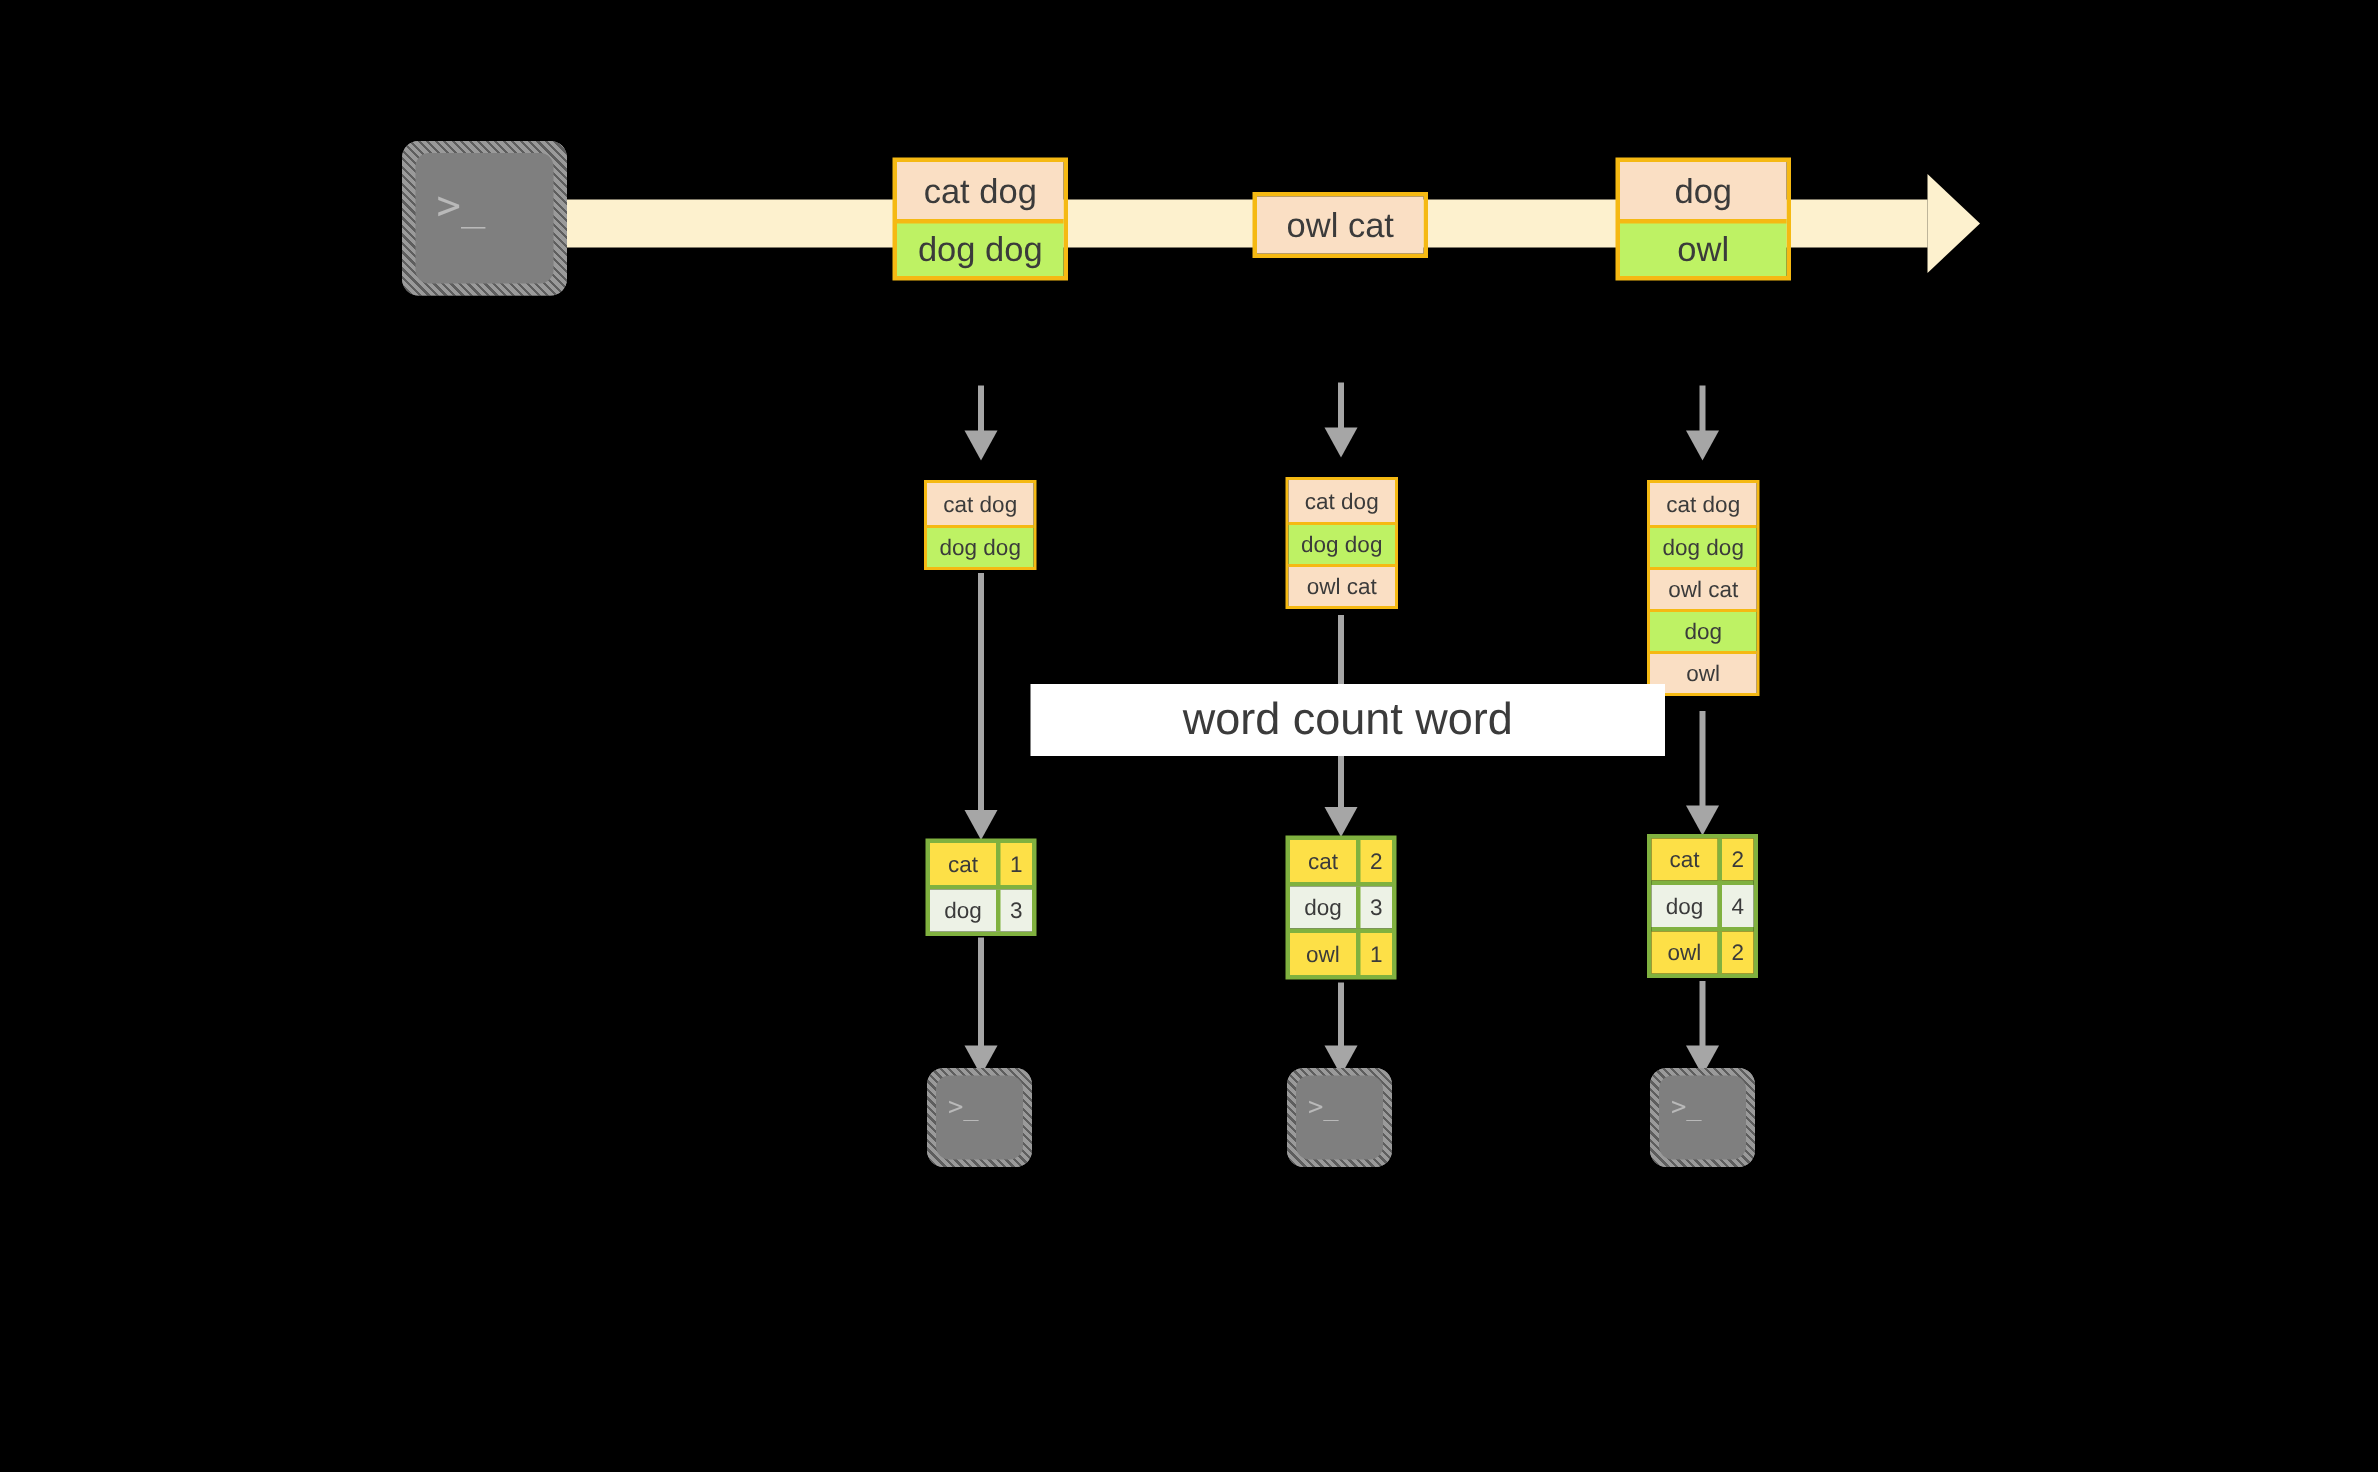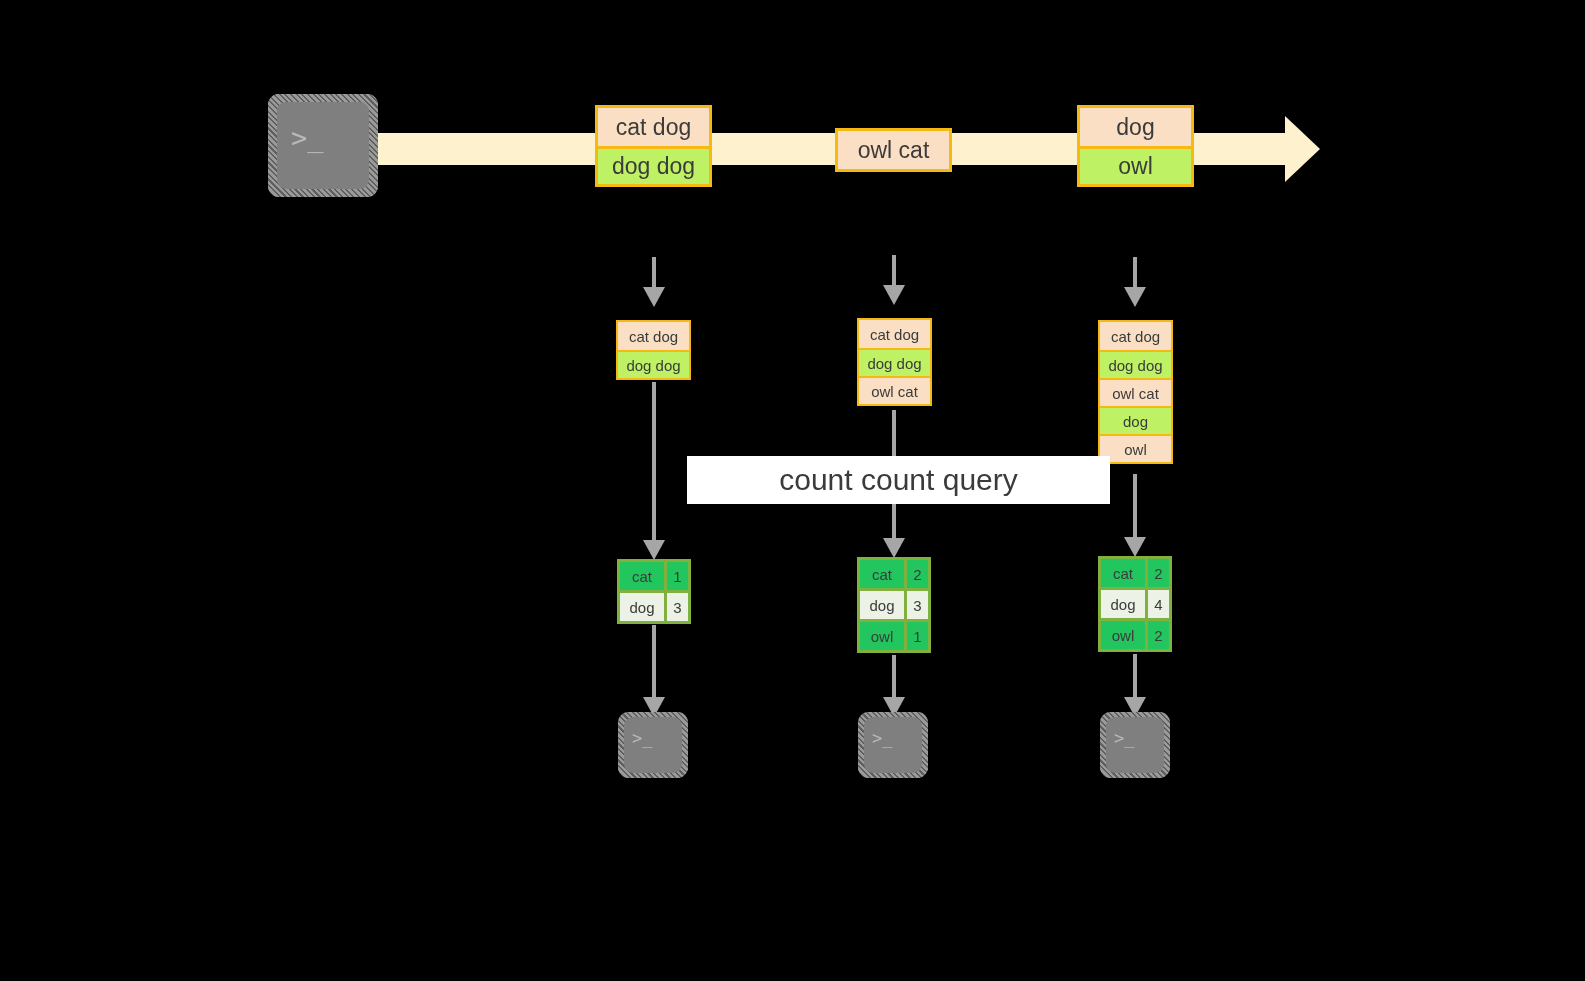--- a/index.html
+++ b/index.html
@@ -109,21 +109,21 @@
     display: flex;
     align-items: center;
     justify-content: center;
     color: #3B3B3B;
     font-family: "Liberation Sans", sans-serif;
     font-size: 15px;
     white-space: nowrap;
   }
   .greentable .gcell.key { width: 44px; }
   .greentable .gcell.val { width: 24px; border-left: 3px solid #80B13F; }
-  .greentable .grow.shade-a .gcell { background: #22c55e; }
+  .greentable .grow.shade-a .gcell { background: #fde047; }
   .greentable .grow.shade-b .gcell { background: #EDF2E6; }
 
   
   .arrow-line {
     position: absolute;
     width: 4px;
     background: #A6A6A6;
   }
   .arrow-line.dashed {
     background: none;
@@ -286,16 +286,16 @@
   <div class="arrow-head" style="left:1124px; top:697px;"></div>
 
   <div class="terminal" style="left:1100px; top:712px; width:70px; height:66px;">
     <div class="hatch"></div>
     <div class="face" style="left:6px; top:5px; width:58px; height:56px;">
       <div class="glyph" style="left:8px; top:13px; font-size:17px;">&gt;_</div>
     </div>
   </div>
 
   <div class="query-band" style="left:687px; top:456px; width:423px; height:48px;">
-    <span class="qlabel">count count query</span>
+    <span class="qlabel">word count word</span>
   </div>
 
 </div>
 
 </body></html>

